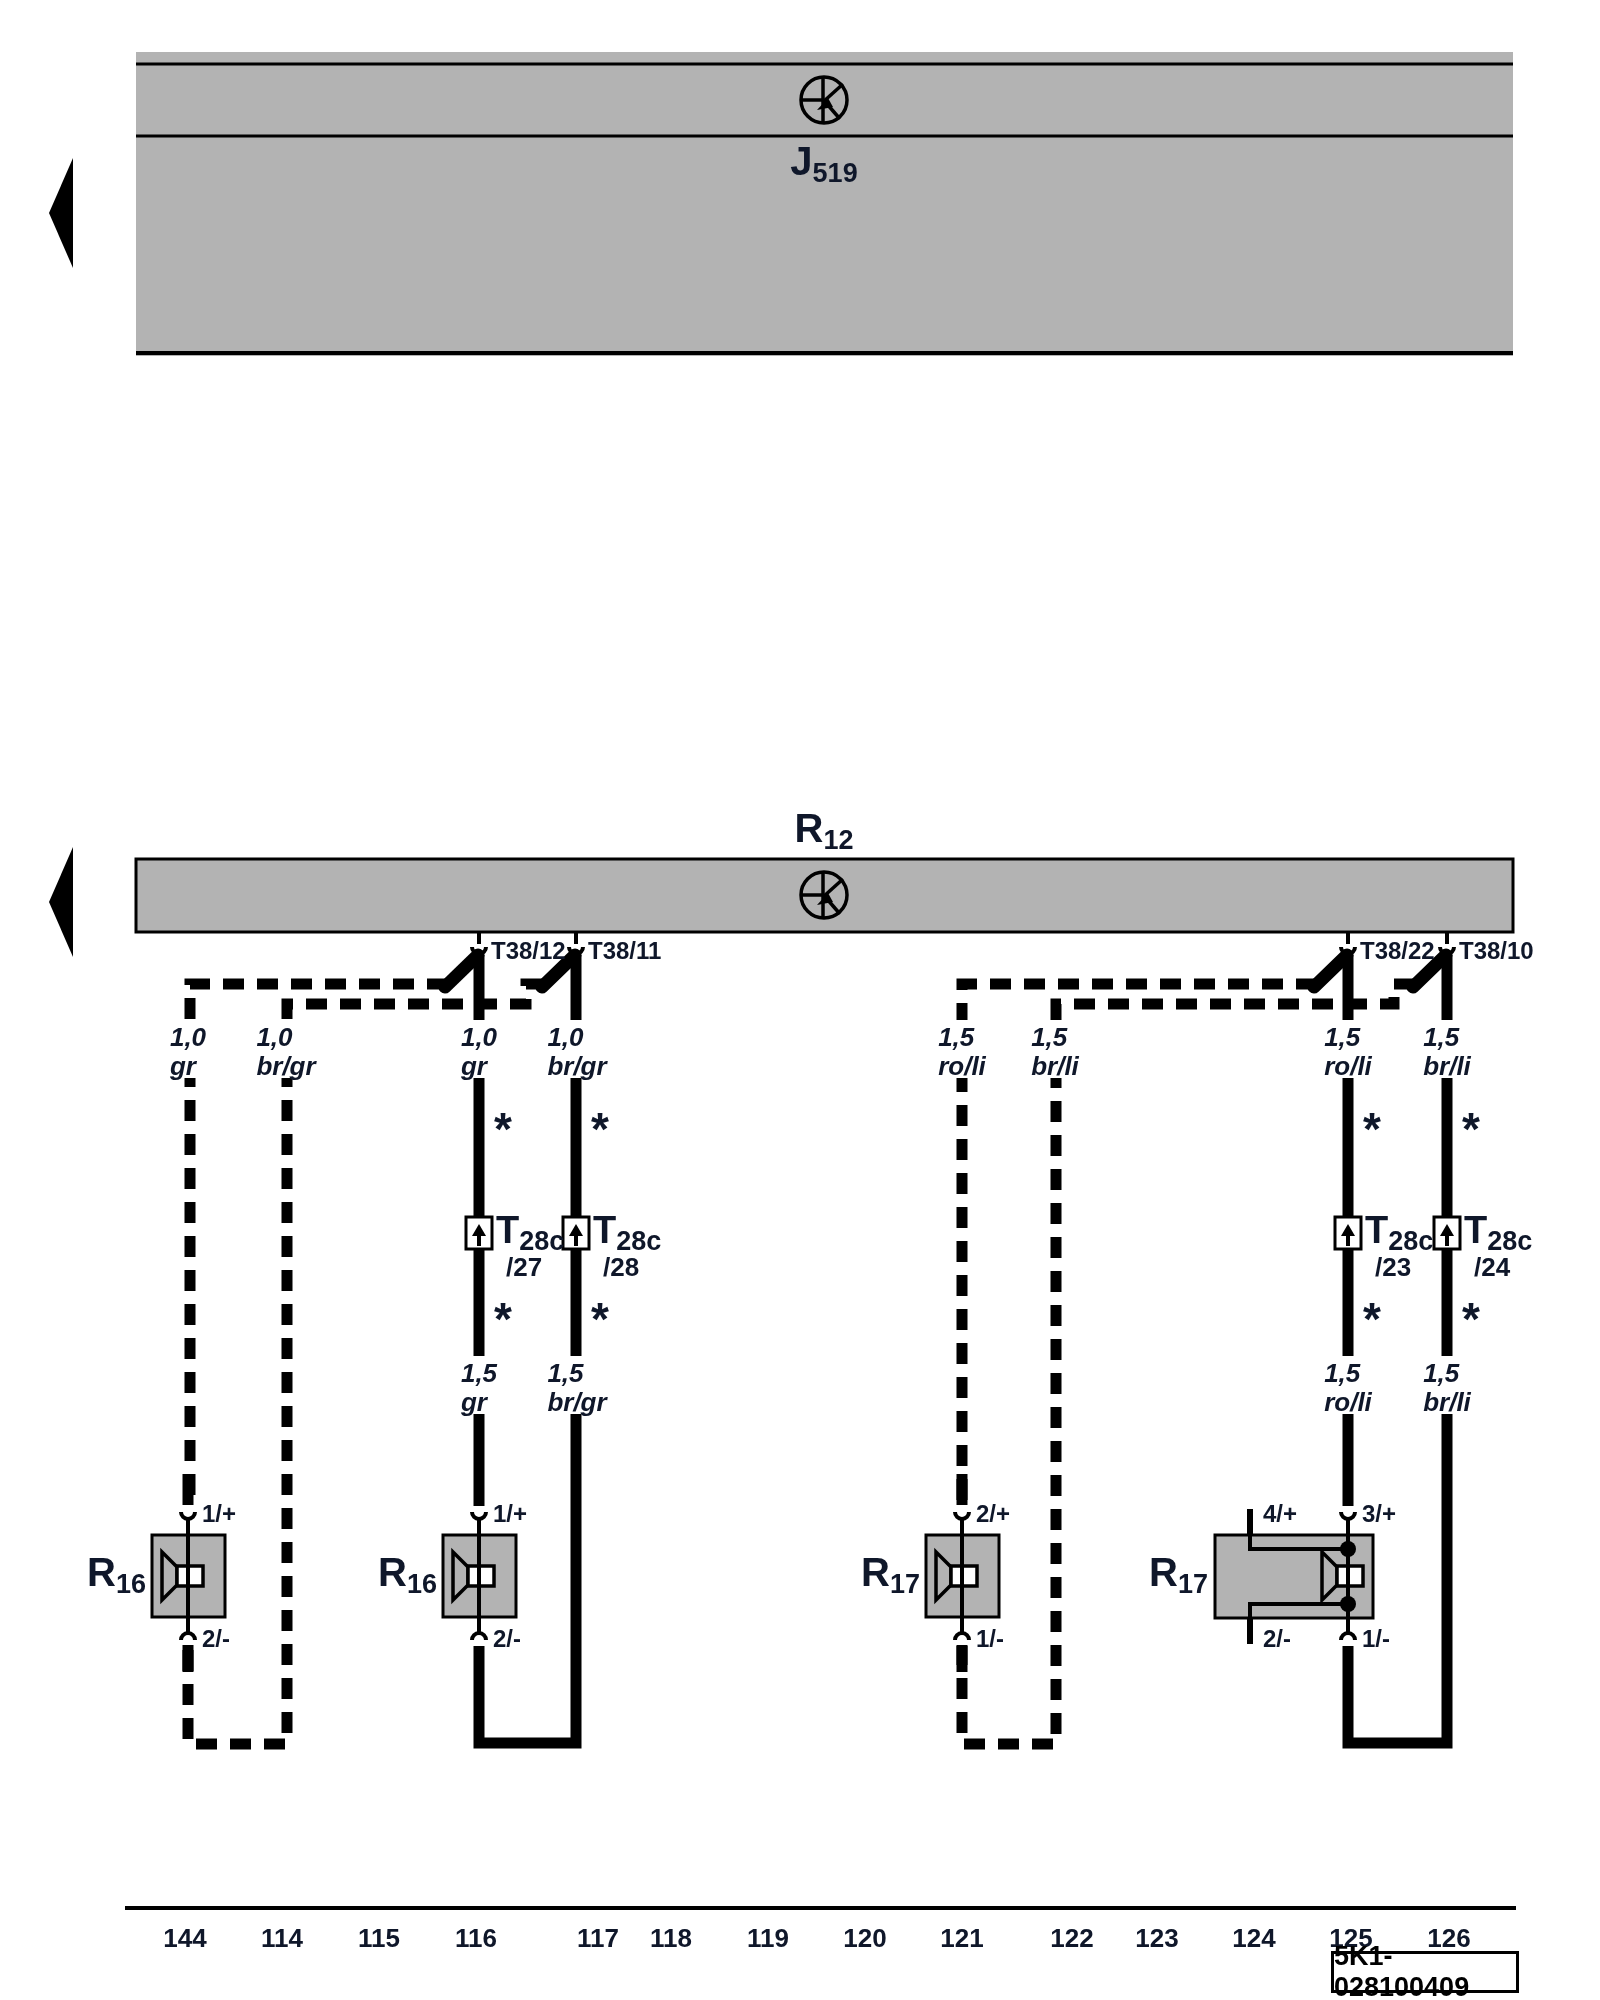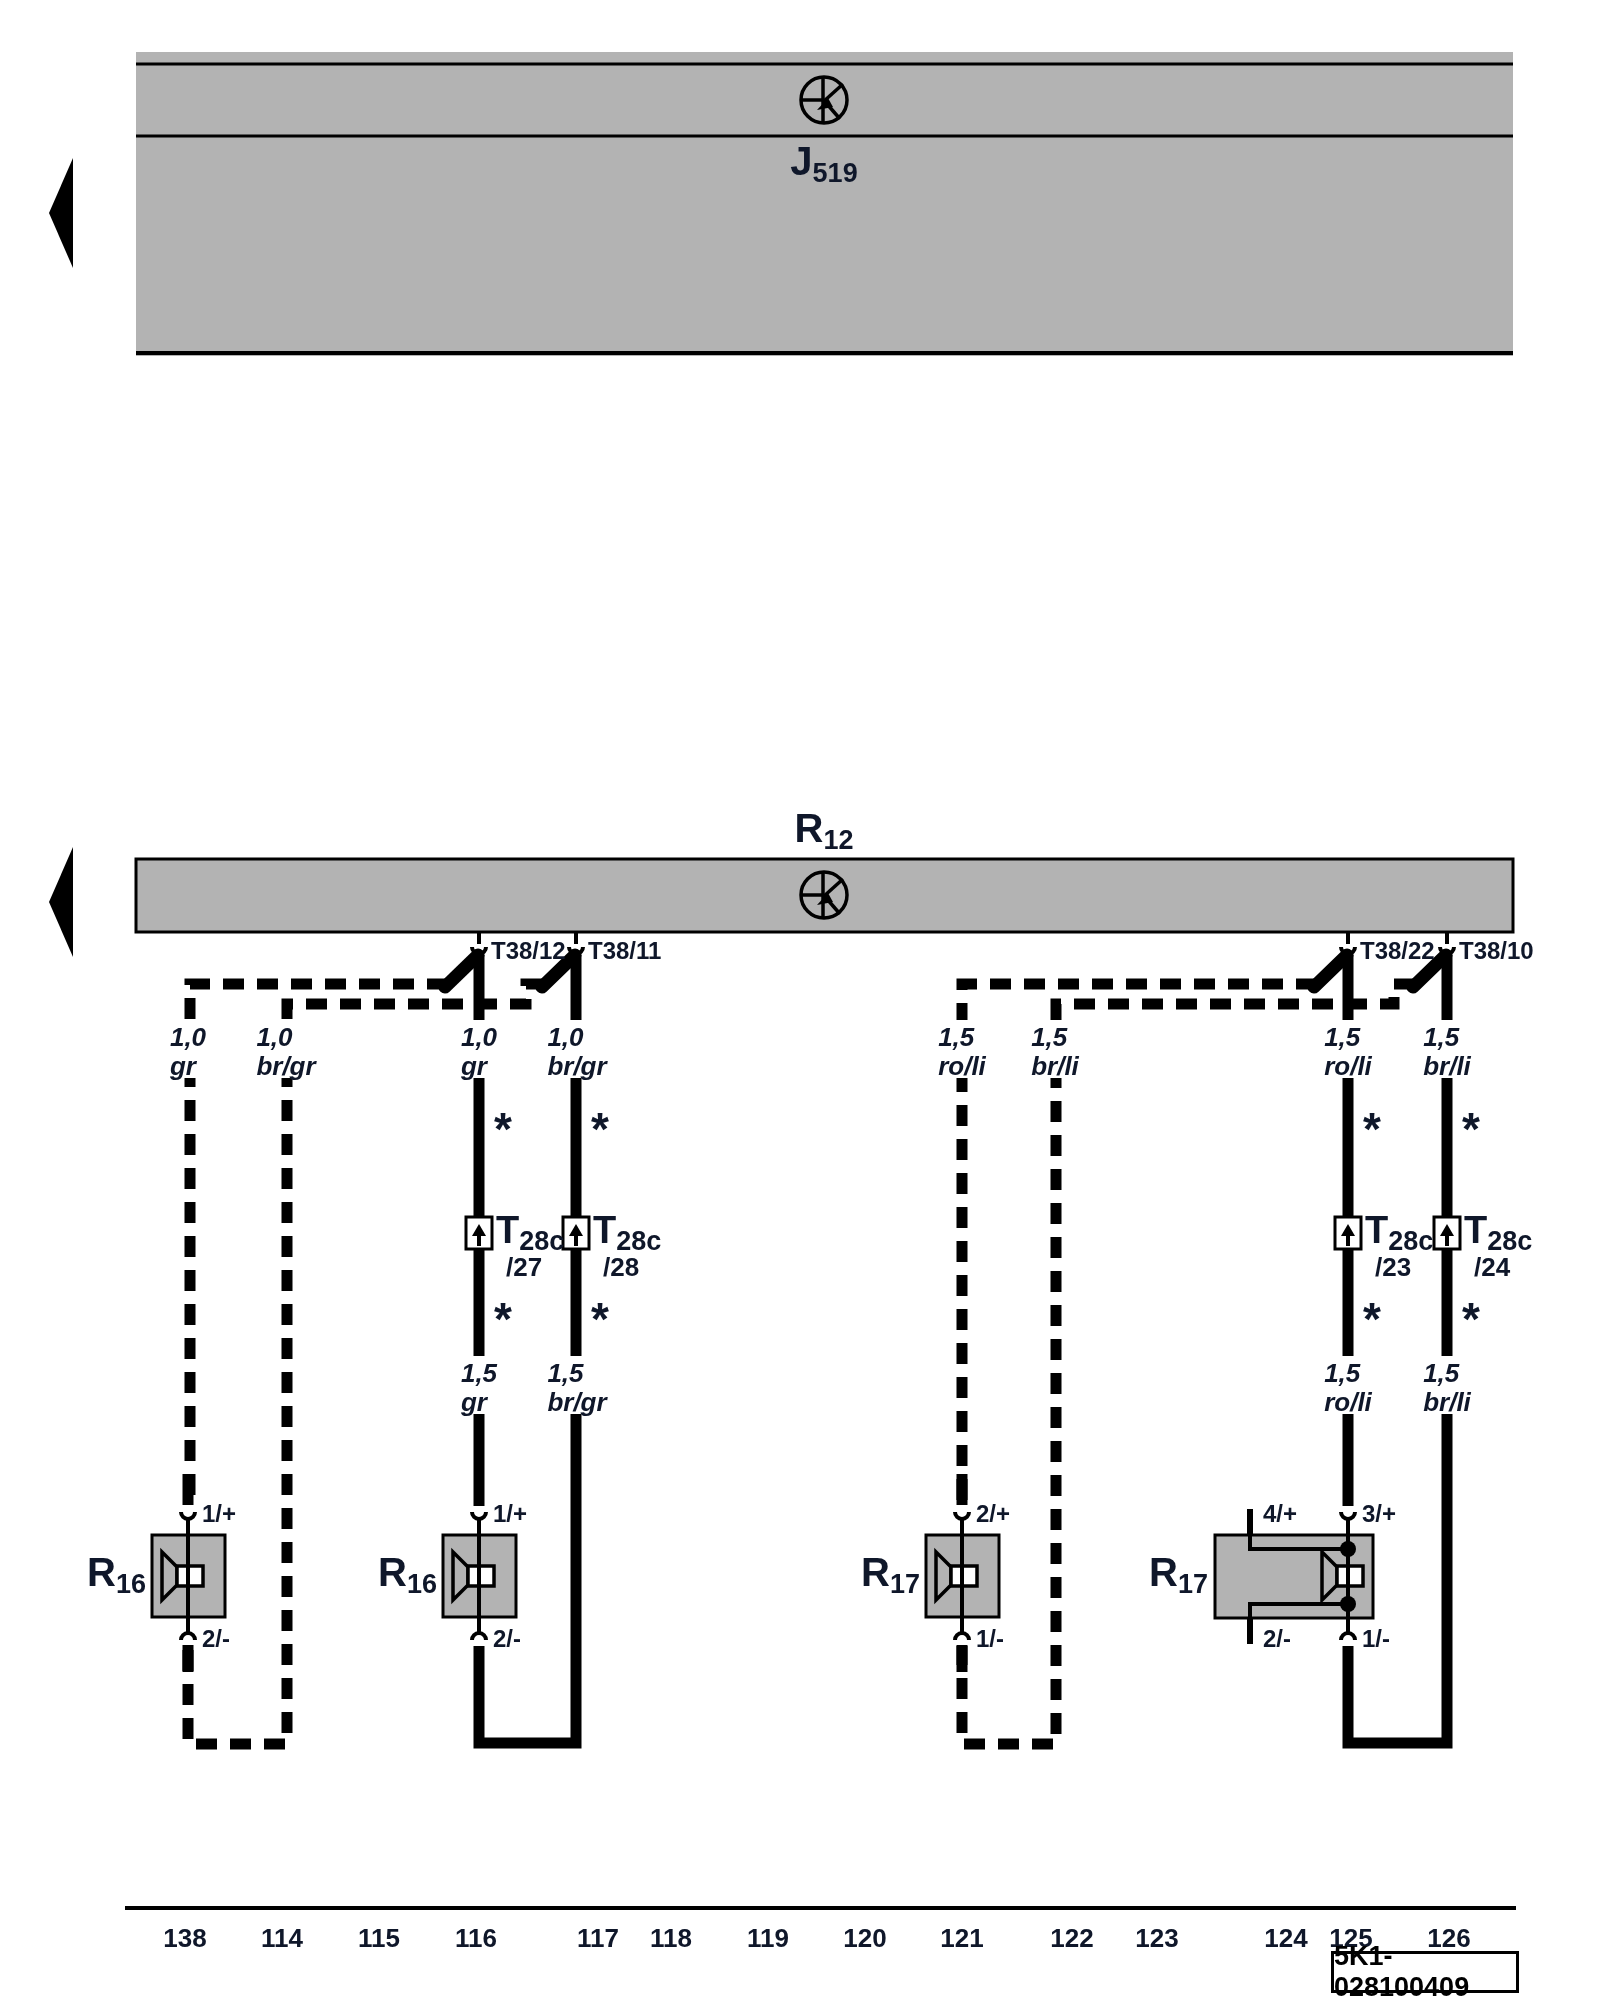--- a/index.html
+++ b/index.html
@@ -252,32 +252,32 @@
 <div class="lbl pin" style="left:202px;top:1639px;">2/-</div>
 <div class="lbl pin" style="left:493px;top:1514px;">1/+</div>
 <div class="lbl pin" style="left:493px;top:1639px;">2/-</div>
 <div class="lbl pin" style="left:976px;top:1514px;">2/+</div>
 <div class="lbl pin" style="left:976px;top:1639px;">1/-</div>
 <div class="lbl pin" style="left:1263px;top:1514px;">4/+</div>
 <div class="lbl pin" style="left:1362px;top:1514px;">3/+</div>
 <div class="lbl pin" style="left:1263px;top:1639px;">2/-</div>
 <div class="lbl pin" style="left:1362px;top:1639px;">1/-</div>
 
-<div class="lbl rnum" style="left:185px;top:1938px;">138</div>
+<div class="lbl rnum" style="left:185px;top:1938px;">144</div>
 <div class="lbl rnum" style="left:282px;top:1938px;">114</div>
 <div class="lbl rnum" style="left:379px;top:1938px;">115</div>
 <div class="lbl rnum" style="left:476px;top:1938px;">116</div>
 <div class="lbl rnum" style="left:598px;top:1938px;">117</div>
 <div class="lbl rnum" style="left:671px;top:1938px;">118</div>
 <div class="lbl rnum" style="left:768px;top:1938px;">119</div>
 <div class="lbl rnum" style="left:865px;top:1938px;">120</div>
 <div class="lbl rnum" style="left:962px;top:1938px;">121</div>
 <div class="lbl rnum" style="left:1060px;top:1938px;margin-left:12px;">122</div>
 <div class="lbl rnum" style="left:1157px;top:1938px;">123</div>
-<div class="lbl rnum" style="left:1254px;top:1938px;margin-left:32px;">124</div>
+<div class="lbl rnum" style="left:1254px;top:1938px;">124</div>
 <div class="lbl rnum" style="left:1351px;top:1938px;">125</div>
 <div class="lbl rnum" style="left:1449px;top:1938px;">126</div>
 
 <div class="codebox">
       <span>5K1-028100409</span>
     </div>
 
 </div>
 
 </body></html>

